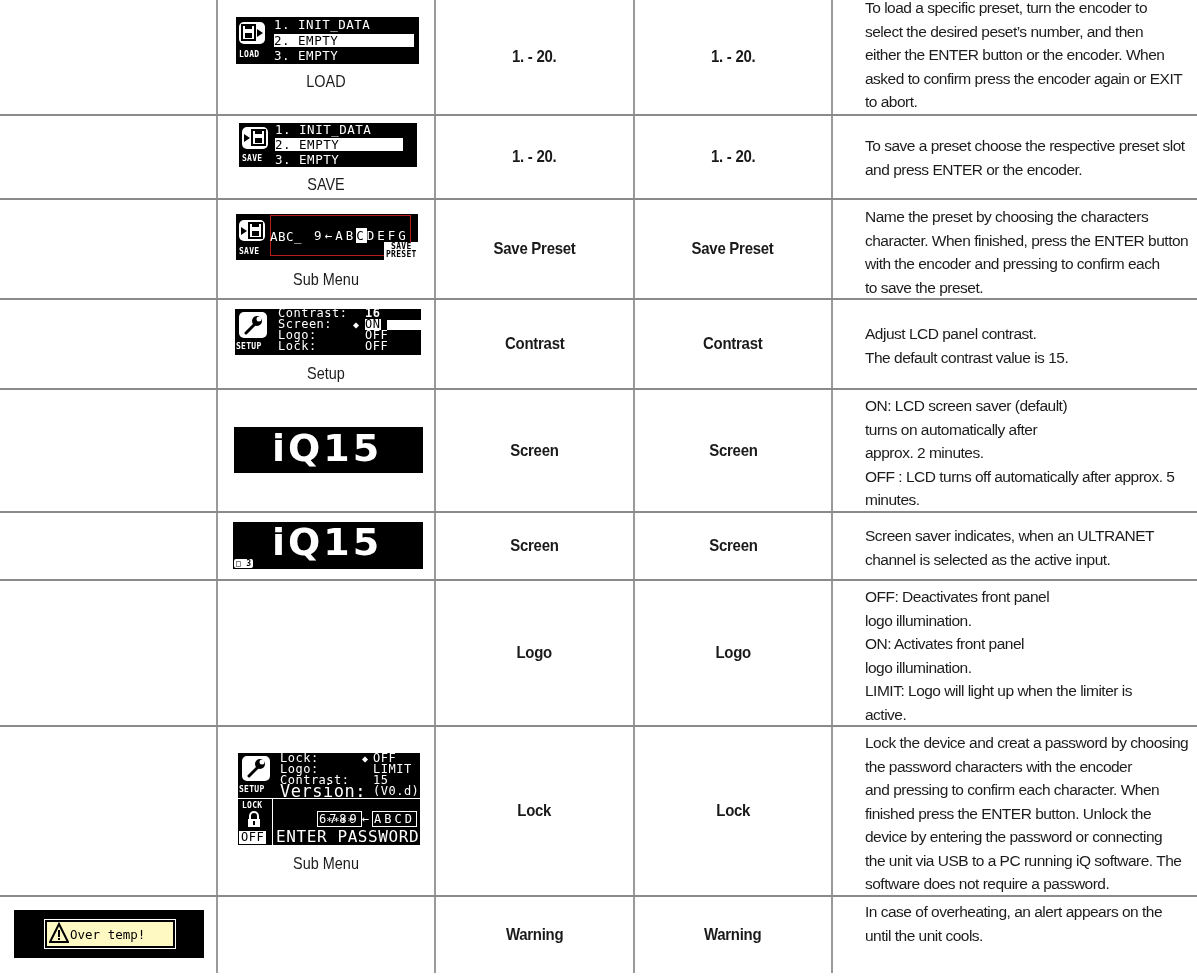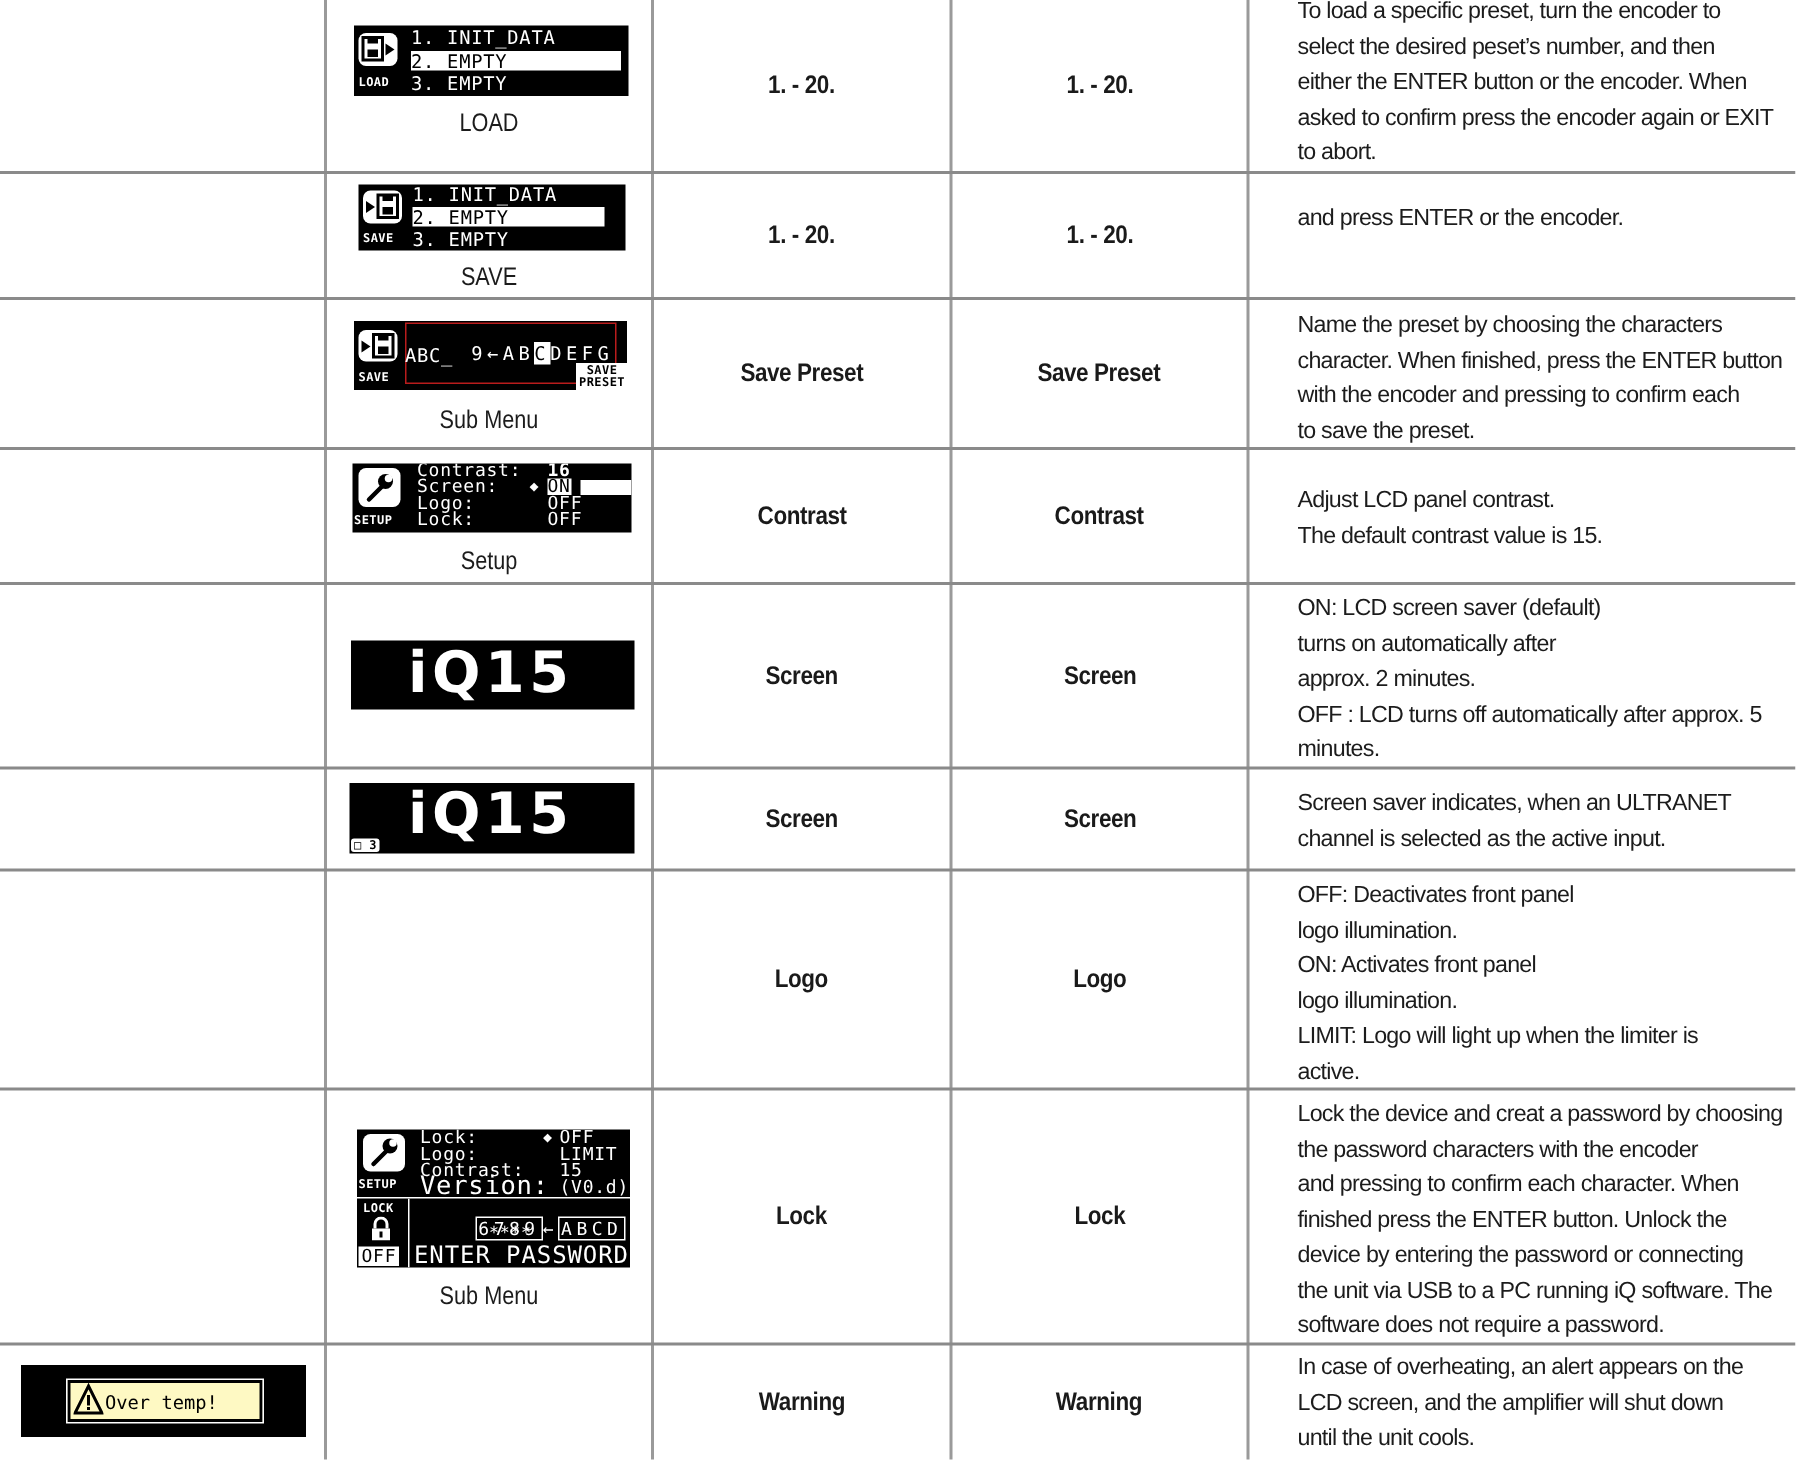--- a/index.html
+++ b/index.html
@@ -80,20 +80,21 @@
   <div class="ln" style="left:36px;top:30px;">3. EMPTY</div>
 </div>
 <div class="caption" style="left:218px;width:216px;top:175px;">SAVE</div>
 <div class="cell" style="left:436px;top:116px;width:197px;height:82px;">
     <span class="bold">1. - 20.</span>
   </div>
 <div class="cell" style="left:635px;top:116px;width:196px;height:82px;">
     <span class="bold">1. - 20.</span>
   </div>
 <div class="desc" style="top:134px;">
+  <span>To save a preset choose the respective preset slot</span>
     <span>and press ENTER or the encoder.</span>
 </div>
 
 <div class="lcd" style="left:236px;top:214px;width:182px;height:46px;">
   <div class="icon-box" style="left:3px;top:6px;width:26px;height:21px;">
     <svg width="26" height="21" viewBox="0 0 26 21">
         <path d="M2 7 L8 11 L2 15 Z" fill="#000"></path>
         <rect x="10" y="3" width="13" height="15" fill="none" stroke="#000" stroke-width="2"></rect>
         <rect x="13" y="3" width="7" height="4" fill="#000"></rect>
         <rect x="13" y="11" width="7" height="5" fill="#000"></rect>
@@ -266,15 +267,14 @@
   </div>
 </div>
 <div class="cell" style="left:436px;top:897px;width:197px;height:76px;">
     <span class="bold">Warning</span>
   </div>
 <div class="cell" style="left:635px;top:897px;width:196px;height:76px;">
     <span class="bold">Warning</span>
   </div>
 <div class="desc" style="top:900px;">
   <span>In case of overheating, an alert appears on the</span>
-    <span>LCD screen, and the amplifier will shut down</span>
     <span>until the unit cools.</span>
 </div>
 
 </body></html>

